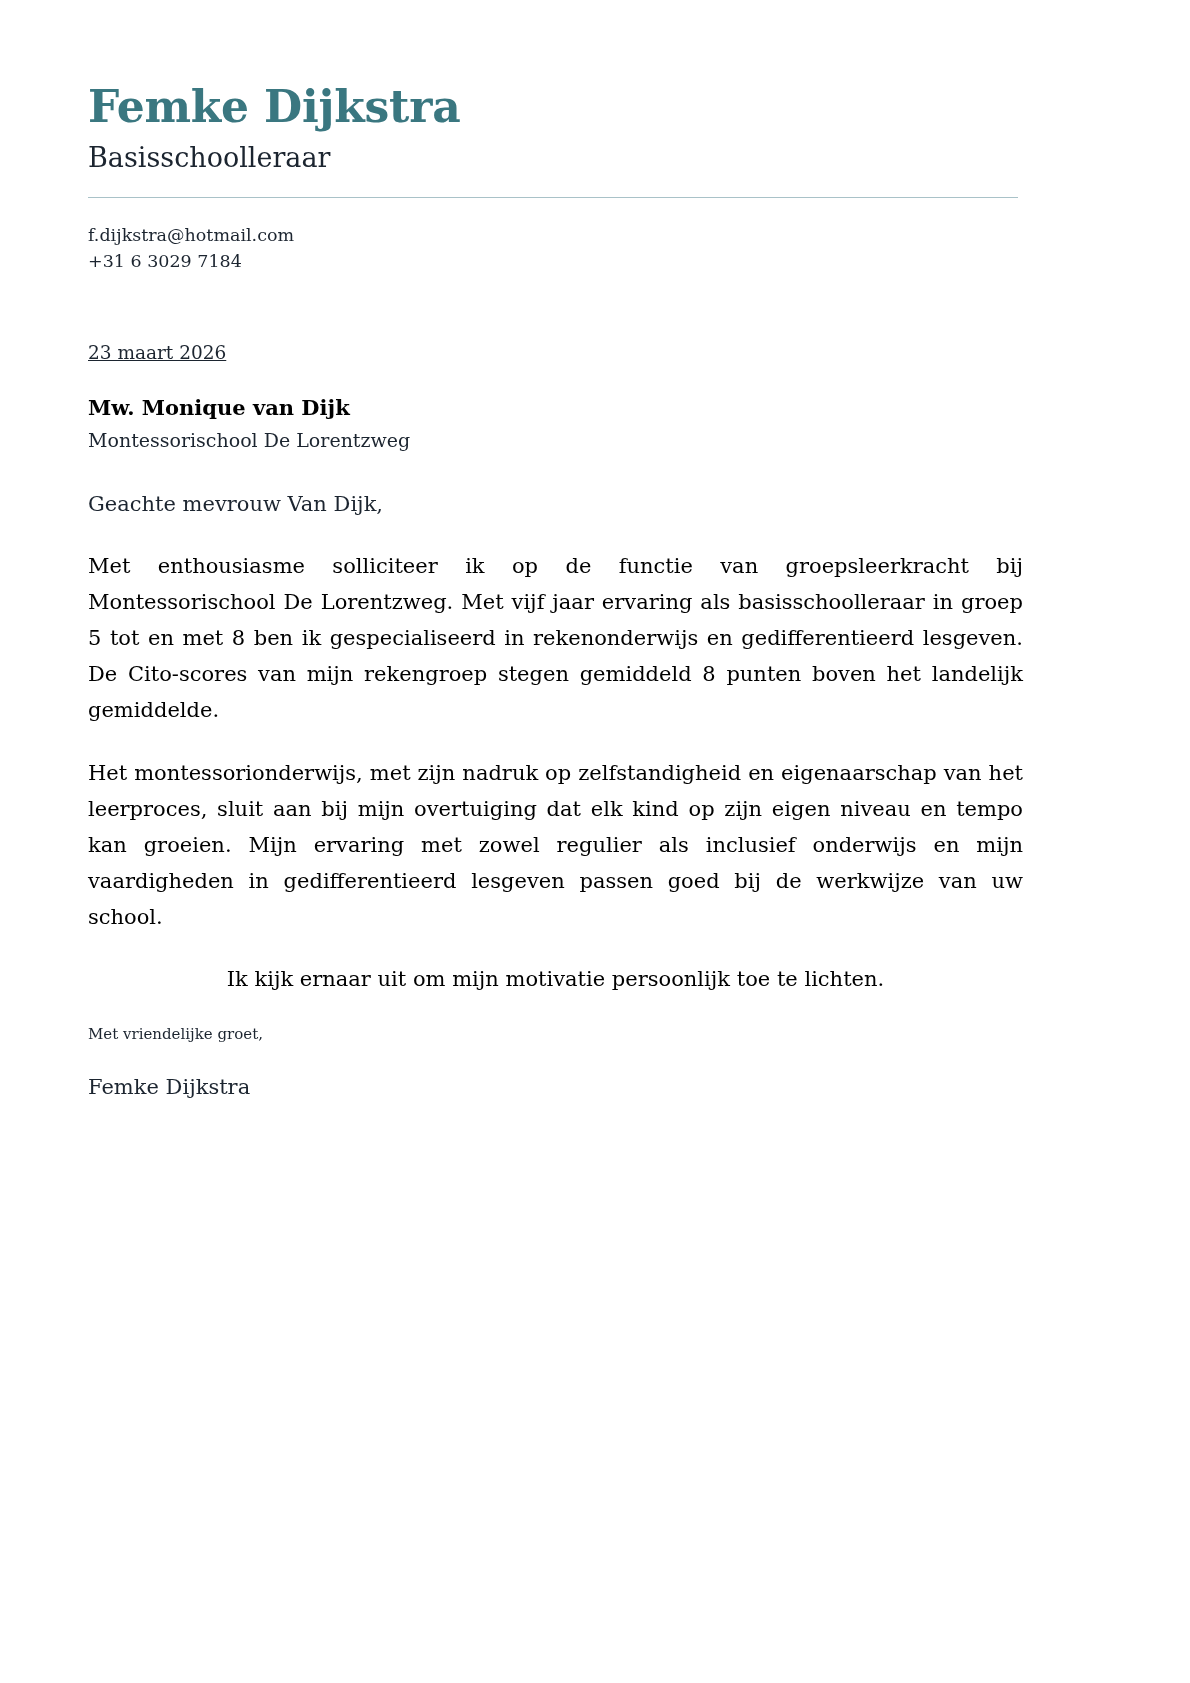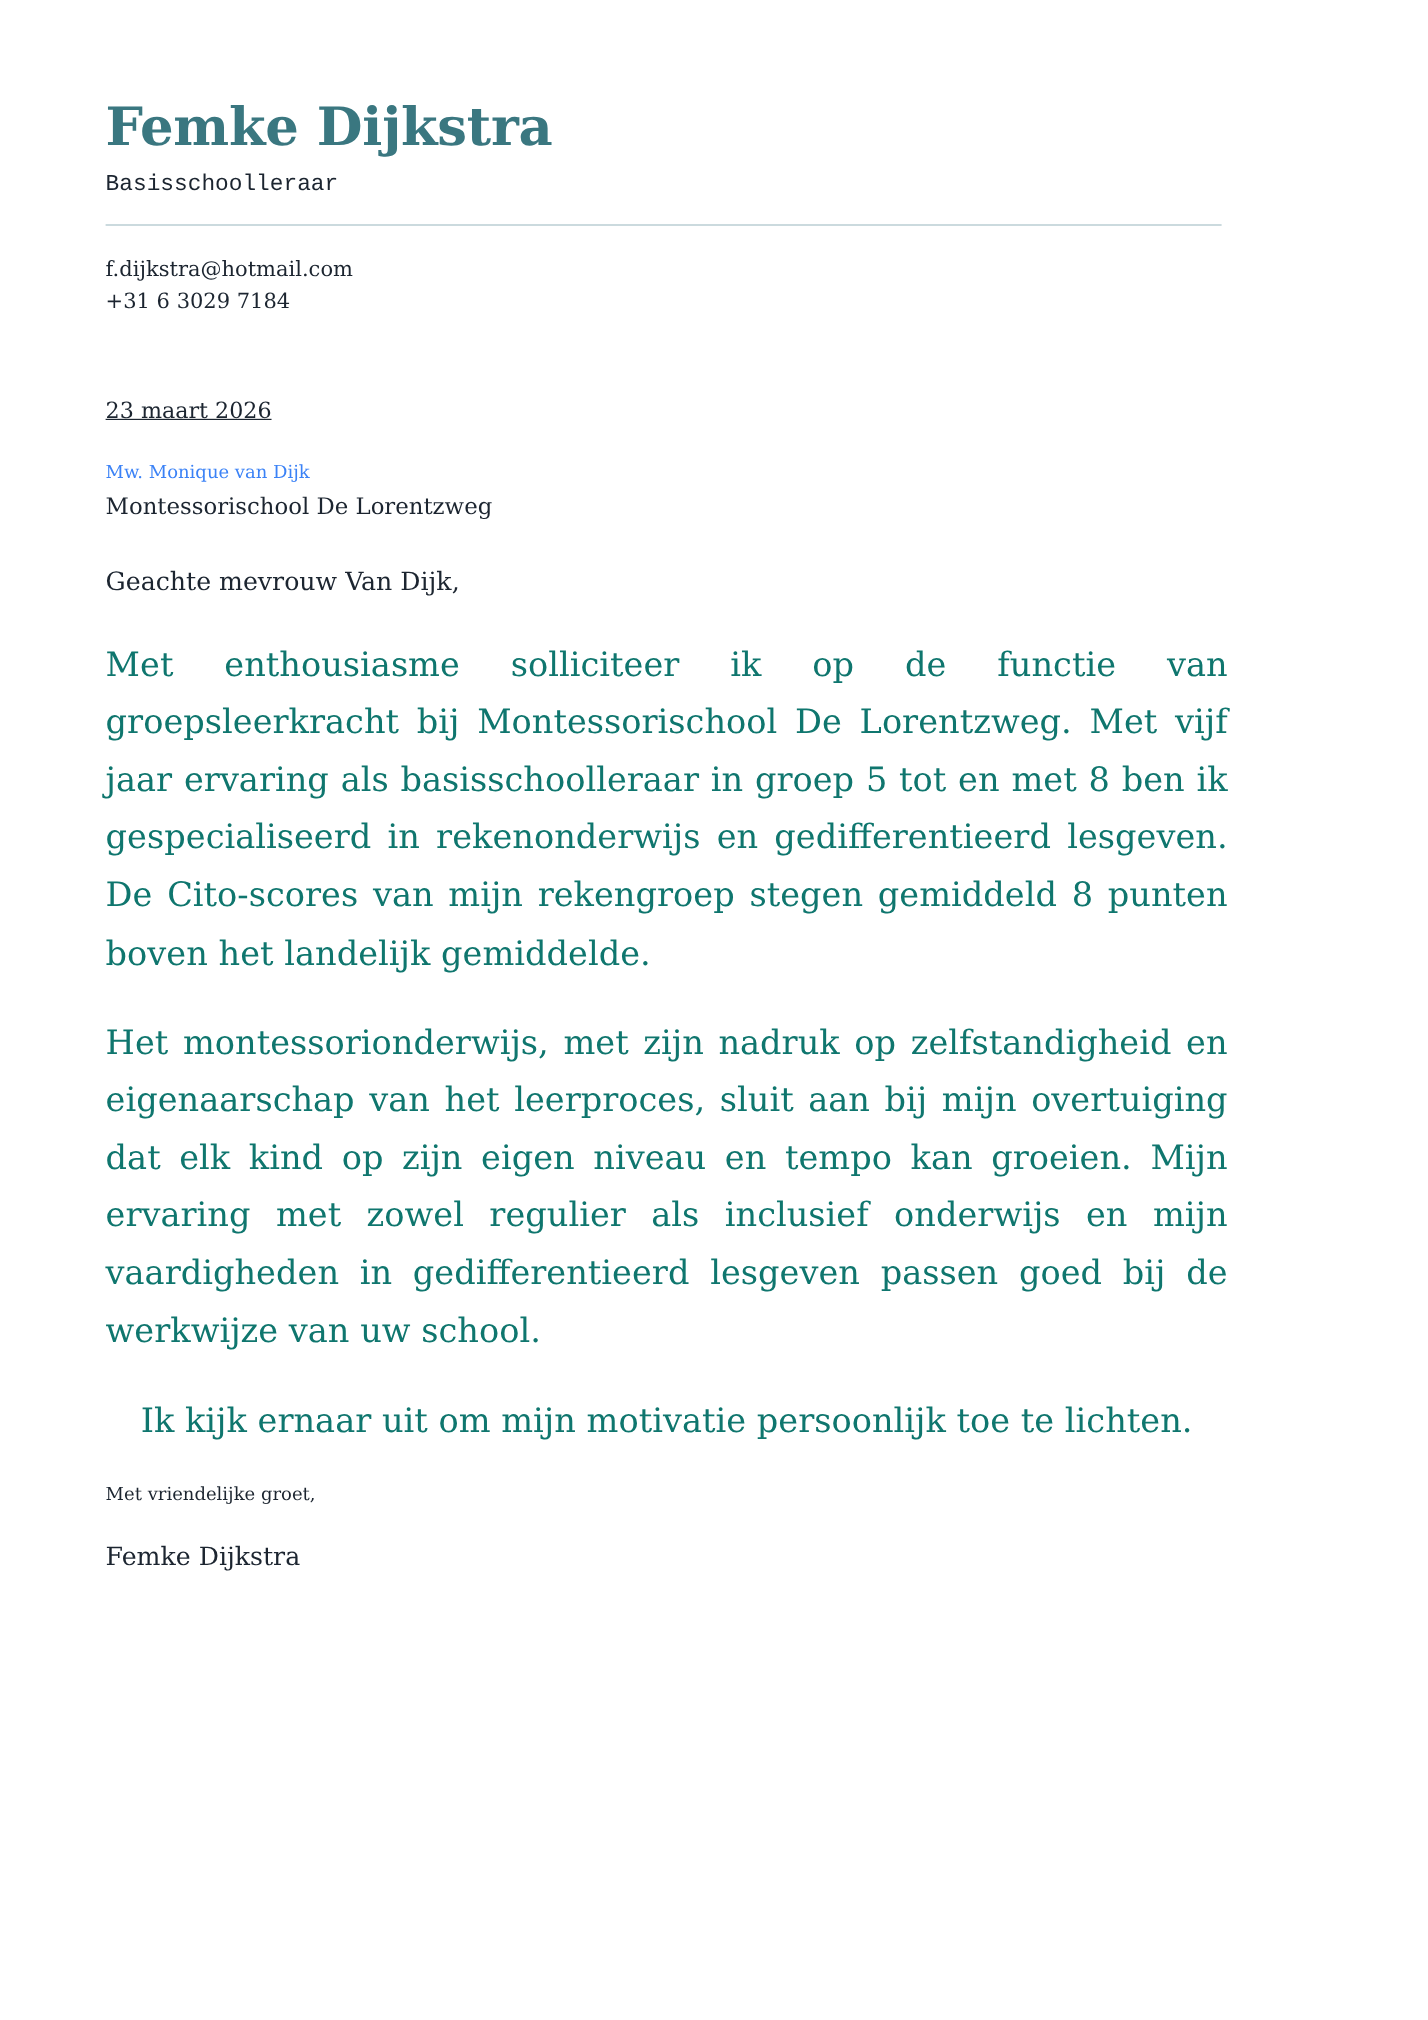--- a/index.html
+++ b/index.html
@@ -31,26 +31,25 @@
   .name-title {
     font-family: "DejaVu Serif", "Liberation Serif", serif;
     font-weight: 700;
     font-size: 44px;
     line-height: 1.05;
     letter-spacing: -0.2px;
     color: #3a7780;
     margin: 0 0 12px 0;
   }
   .job-title {
-    font-size: 19px;
+    font-size: 27px;
     line-height: 1.2;
     color: #1c2530;
     margin: 0 0 22px 0;
     font-weight: 400;
-    font-family: Liberation Mono, monospace;
   }
   .divider {
     width: 930px;
     height: 0;
     border: 0;
     border-top: 1.6px solid #a9c2c8;
     margin: 0 0 24px 0;
   }
 
   
@@ -65,47 +64,47 @@
 
   
   .date-line {
     font-size: 18.5px;
     line-height: 1.5;
     color: #1c2530;
     margin: 0 0 26px 0;
     text-decoration: underline;
   }
   .recipient-name {
-    font-size: 15px;
-    font-weight: 400;
-    color: #3b82f6;
+    font-size: 21px;
+    font-weight: 700;
+    color: #000000;
     line-height: 1.45;
     margin: 0 0 4px 0;
   }
   .recipient-org {
     font-size: 19px;
     line-height: 1.45;
     color: #1c2530;
     margin: 0 0 34px 0;
   }
 
   
   .salutation {
     font-size: 21px;
     line-height: 1.5;
     margin: 0 0 28px 0;
     color: #1c2530;
   }
   .body-paragraph {
-    font-size: 28px;
+    font-size: 21px;
     line-height: 1.72;
     text-align: justify;
     text-justify: inter-word;
     margin: 0 0 26px 0;
-    color: #0f766e;
+    color: #000000;
     width: 935px;
   }
   .body-paragraph.last-para {
     text-align: center;
   }
   .closing-line {
     font-size: 15px;
     line-height: 1.5;
     margin: 0 0 26px 0;
     color: #1c2530;

